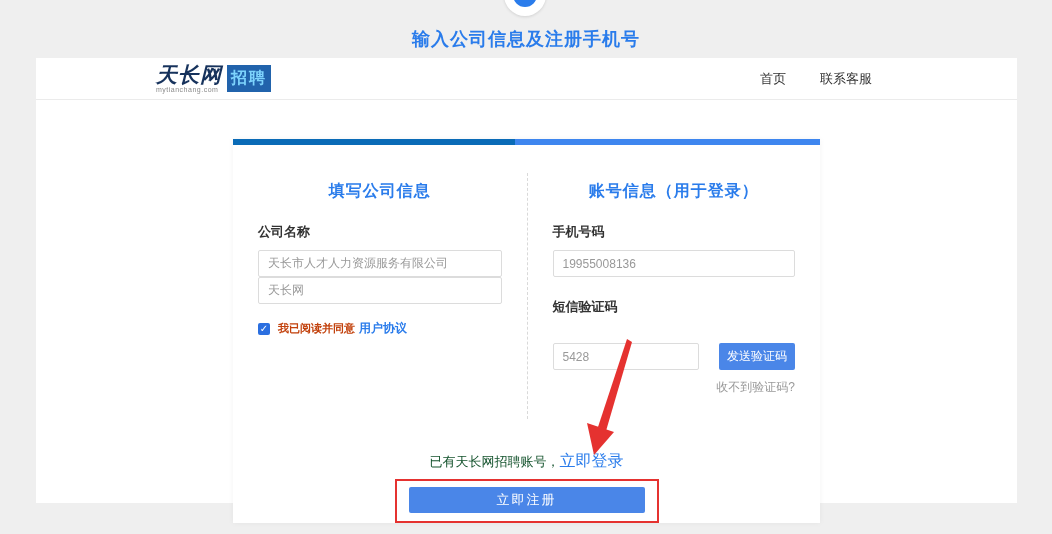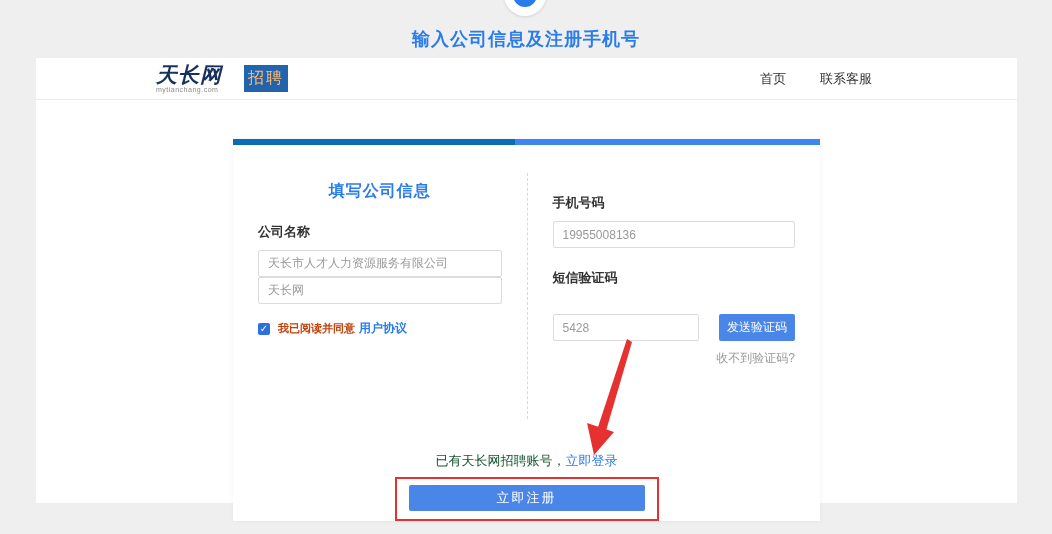--- a/index.html
+++ b/index.html
@@ -38,22 +38,22 @@
     border-bottom: 1px solid #ebebeb;
   }
   .logo { display: flex; align-items: center; cursor: pointer; }
   .logo-text-wrap { display: flex; flex-direction: column; line-height: 1; }
   .logo-name {
     font-size: 21px; font-weight: bold; color: #16325c;
     letter-spacing: 1px; font-style: italic;
   }
   .logo-domain { font-size: 7px; color: #8a8a8a; margin-top: 1px; letter-spacing: .5px; }
   .logo-badge {
-    margin-left: 22px; background: #2163ac; color: #fdba74;
-    font-size: 16px; font-weight: normal; padding: 3px 4px;
+    margin-left: 5px; background: #2163ac; color: #7dd3fc;
+    font-size: 16px; font-weight: bold; padding: 3px 4px;
     letter-spacing: 2px;
   }
   .nav { display: flex; gap: 34px; }
   .nav-item { font-size: 13px; color: #333; cursor: pointer; }
 
   
   .card {
     position: relative; width: 587px; margin: 39px auto 0;
     background: #fff; box-shadow: 0 0 6px rgba(0,0,0,.05);
     padding-bottom: 0;
@@ -95,21 +95,21 @@
   .checkbox {
     width: 12px; height: 12px; background: #2b6fe0; border-radius: 2px;
     color: #fff; font-size: 10px; line-height: 12px; text-align: center;
     cursor: pointer; flex-shrink: 0;
   }
   .agree-text { font-size: 11px; font-weight: bold; color: #c2410c; margin-left: 8px; }
   .agreement-link { font-size: 12px; font-weight: bold; color: #2a7ceb; margin-left: 4px; cursor: pointer; }
 
   .card-footer { text-align: center; padding-top: 32px; }
   .have-account { font-size: 13px; color: #14532d; }
-  .login-link { font-size: 13px; color: #2a7ceb; cursor: pointer; }
+  .login-link { font-size: 16px; color: #2a7ceb; cursor: pointer; }
 
   .red-box {
     width: 264px; margin: 7px auto 0;
     border: 2px solid #e53230;
     padding: 6px 12px 8px;
   }
   .register-btn {
     width: 100%; height: 26px; background: #4a86e8; color: #fff;
     border: none; border-radius: 2px; font-size: 13px; cursor: pointer;
     letter-spacing: 2px;
@@ -159,20 +159,21 @@
         <input class="text-input" type="text" value="天长网" style="">
 
         <div class="agree-row">
           <span class="checkbox">✓</span>
           <span class="agree-text">我已阅读并同意</span>
           <span class="agreement-link">用户协议</span>
         </div>
       </div>
 
       <div class="col col-right">
+        <div class="col-heading">账号信息（用于登录）</div>
 
         <div class="field-label">手机号码</div>
         <input class="text-input" type="text" value="19955008136" style="">
 
         <div class="field-label">短信验证码</div>
         <div class="sms-row">
           <input class="text-input" type="text" value="5428" style="">
           <button class="send-code-btn">发送验证码</button>
         </div>
         <div class="no-code-link">收不到验证码?</div>

